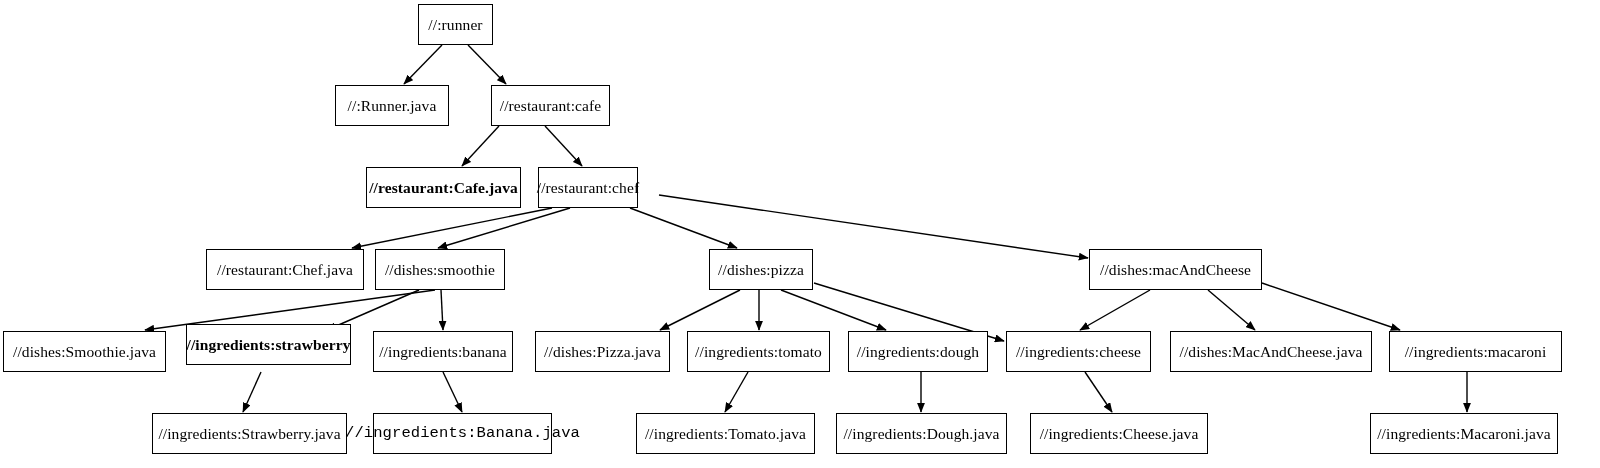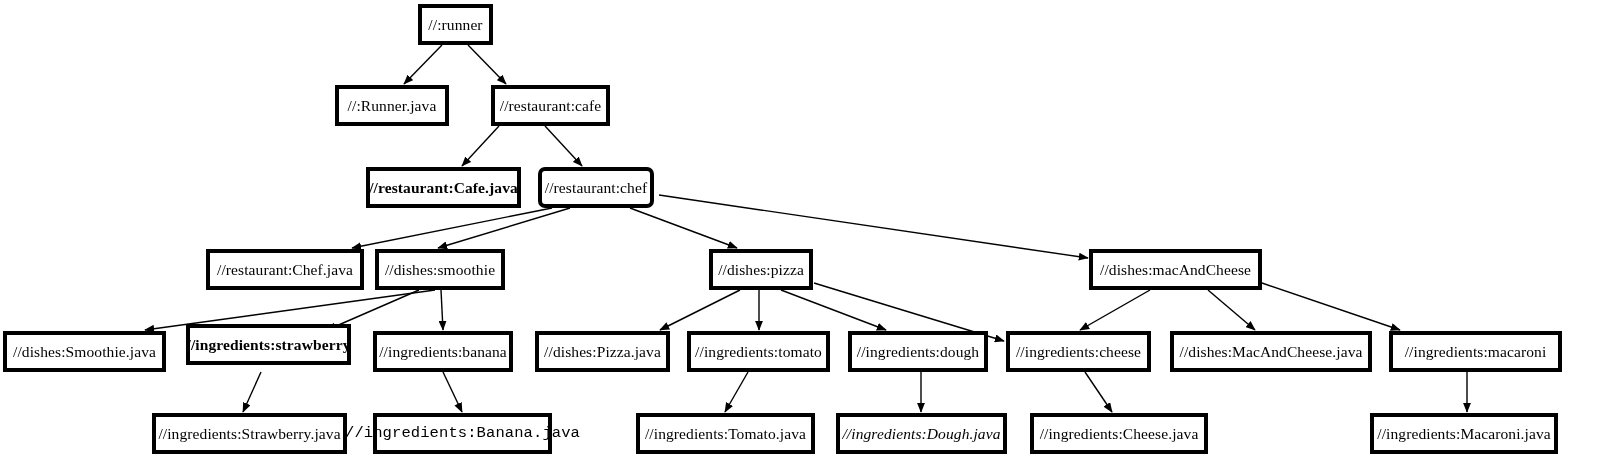--- a/index.html
+++ b/index.html
@@ -19,21 +19,21 @@
     position: absolute;
     left: 0;
     top: 0;
     width: 1600px;
     height: 468px;
     pointer-events: none;
   }
   .graph-node {
     position: absolute;
     box-sizing: border-box;
-    border: 4px solid #737373;
+    border: 1px solid #737373;
     background: #ffffff;
     display: flex;
     align-items: center;
     justify-content: center;
     font-size: 15.5px;
     line-height: 1;
     color: #000000;
     white-space: nowrap;
     letter-spacing: 0.1px;
   }
@@ -85,21 +85,21 @@
       </div>
       <div class="graph-node" style="left: 335px; top: 85px; width: 114px; height: 41px; border-color: rgb(0, 0, 0); background: rgb(255, 255, 255);">
         <span class="node-label">//:Runner.java</span>
       </div>
       <div class="graph-node" style="left: 463px; top: 85px; width: 119px; height: 41px; border-color: rgb(0, 0, 0); background: rgb(255, 255, 255); margin-left: 28px;">
         <span class="node-label">//restaurant:cafe</span>
       </div>
       <div class="graph-node" style="left: 366px; top: 167px; width: 155px; height: 41px; border-color: rgb(0, 0, 0); background: rgb(255, 255, 255); font-weight: bold;">
         <span class="node-label">//restaurant:Cafe.java</span>
       </div>
-      <div class="graph-node" style="left: 538px; top: 167px; width: 116px; height: 41px; border-color: rgb(0, 0, 0); background: rgb(255, 255, 255); border-radius: 7px;">
+      <div class="graph-node" style="left: 538px; top: 167px; width: 100px; height: 41px; border-color: rgb(0, 0, 0); background: rgb(255, 255, 255);">
         <span class="node-label">//restaurant:chef</span>
       </div>
       <div class="graph-node" style="left: 206px; top: 249px; width: 158px; height: 41px; border-color: rgb(0, 0, 0); background: rgb(255, 255, 255);">
         <span class="node-label">//restaurant:Chef.java</span>
       </div>
       <div class="graph-node" style="left: 375px; top: 249px; width: 130px; height: 41px; border-color: rgb(0, 0, 0); background: rgb(255, 255, 255);">
         <span class="node-label">//dishes:smoothie</span>
       </div>
       <div class="graph-node" style="left: 709px; top: 249px; width: 104px; height: 41px; border-color: rgb(0, 0, 0); background: rgb(255, 255, 255);">
         <span class="node-label">//dishes:pizza</span>
@@ -136,21 +136,21 @@
       </div>
       <div class="graph-node" style="left: 152px; top: 413px; width: 195px; height: 41px; border-color: rgb(0, 0, 0); background: rgb(255, 255, 255);">
         <span class="node-label">//ingredients:Strawberry.java</span>
       </div>
       <div class="graph-node" style="left: 373px; top: 413px; width: 179px; height: 41px; border-color: rgb(0, 0, 0); background: rgb(255, 255, 255); font-family: Liberation Mono, monospace;">
         <span class="node-label">//ingredients:Banana.java</span>
       </div>
       <div class="graph-node" style="left: 636px; top: 413px; width: 179px; height: 41px; border-color: rgb(0, 0, 0); background: rgb(255, 255, 255); text-align: right;">
         <span class="node-label">//ingredients:Tomato.java</span>
       </div>
-      <div class="graph-node" style="left: 836px; top: 413px; width: 171px; height: 41px; border-color: rgb(0, 0, 0); background: rgb(255, 255, 255); font-style: italic;">
+      <div class="graph-node" style="left: 836px; top: 413px; width: 171px; height: 41px; border-color: rgb(0, 0, 0); background: rgb(255, 255, 255);">
         <span class="node-label">//ingredients:Dough.java</span>
       </div>
       <div class="graph-node" style="left: 1030px; top: 413px; width: 178px; height: 41px; border-color: rgb(0, 0, 0); background: rgb(255, 255, 255);">
         <span class="node-label">//ingredients:Cheese.java</span>
       </div>
       <div class="graph-node" style="left: 1370px; top: 413px; width: 188px; height: 41px; border-color: rgb(0, 0, 0); background: rgb(255, 255, 255);">
         <span class="node-label">//ingredients:Macaroni.java</span>
       </div>
     </div>
 </div>

